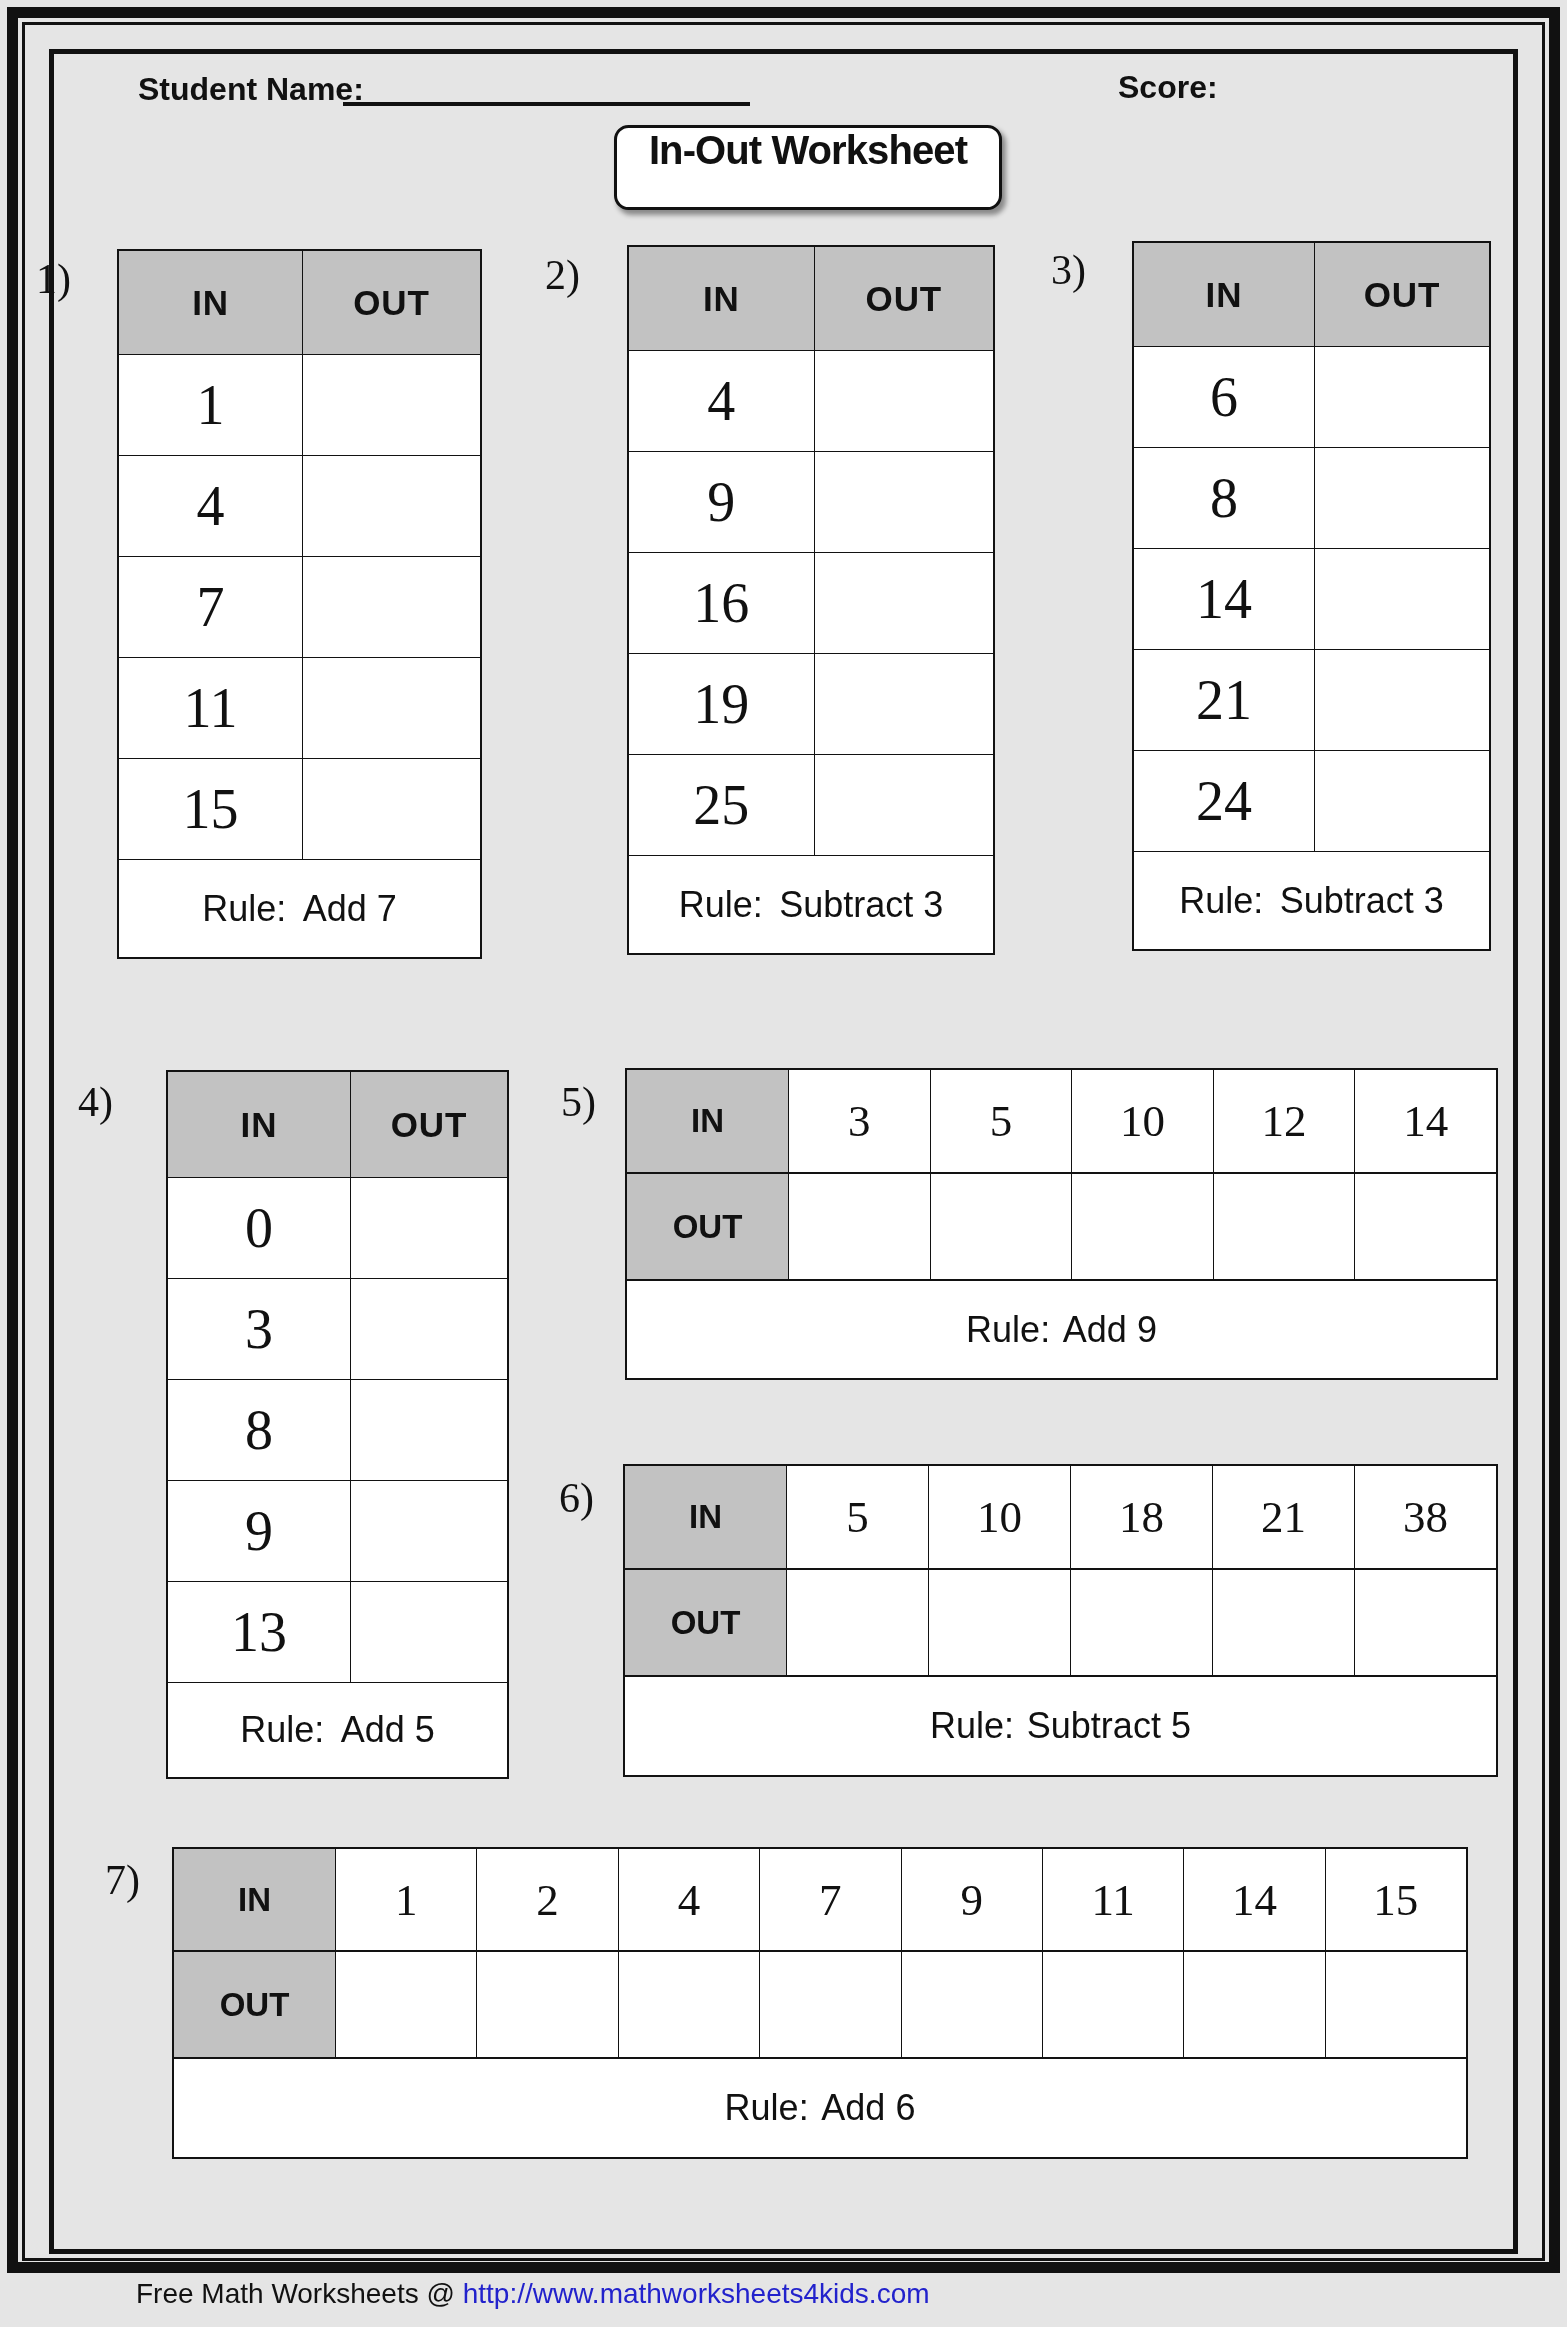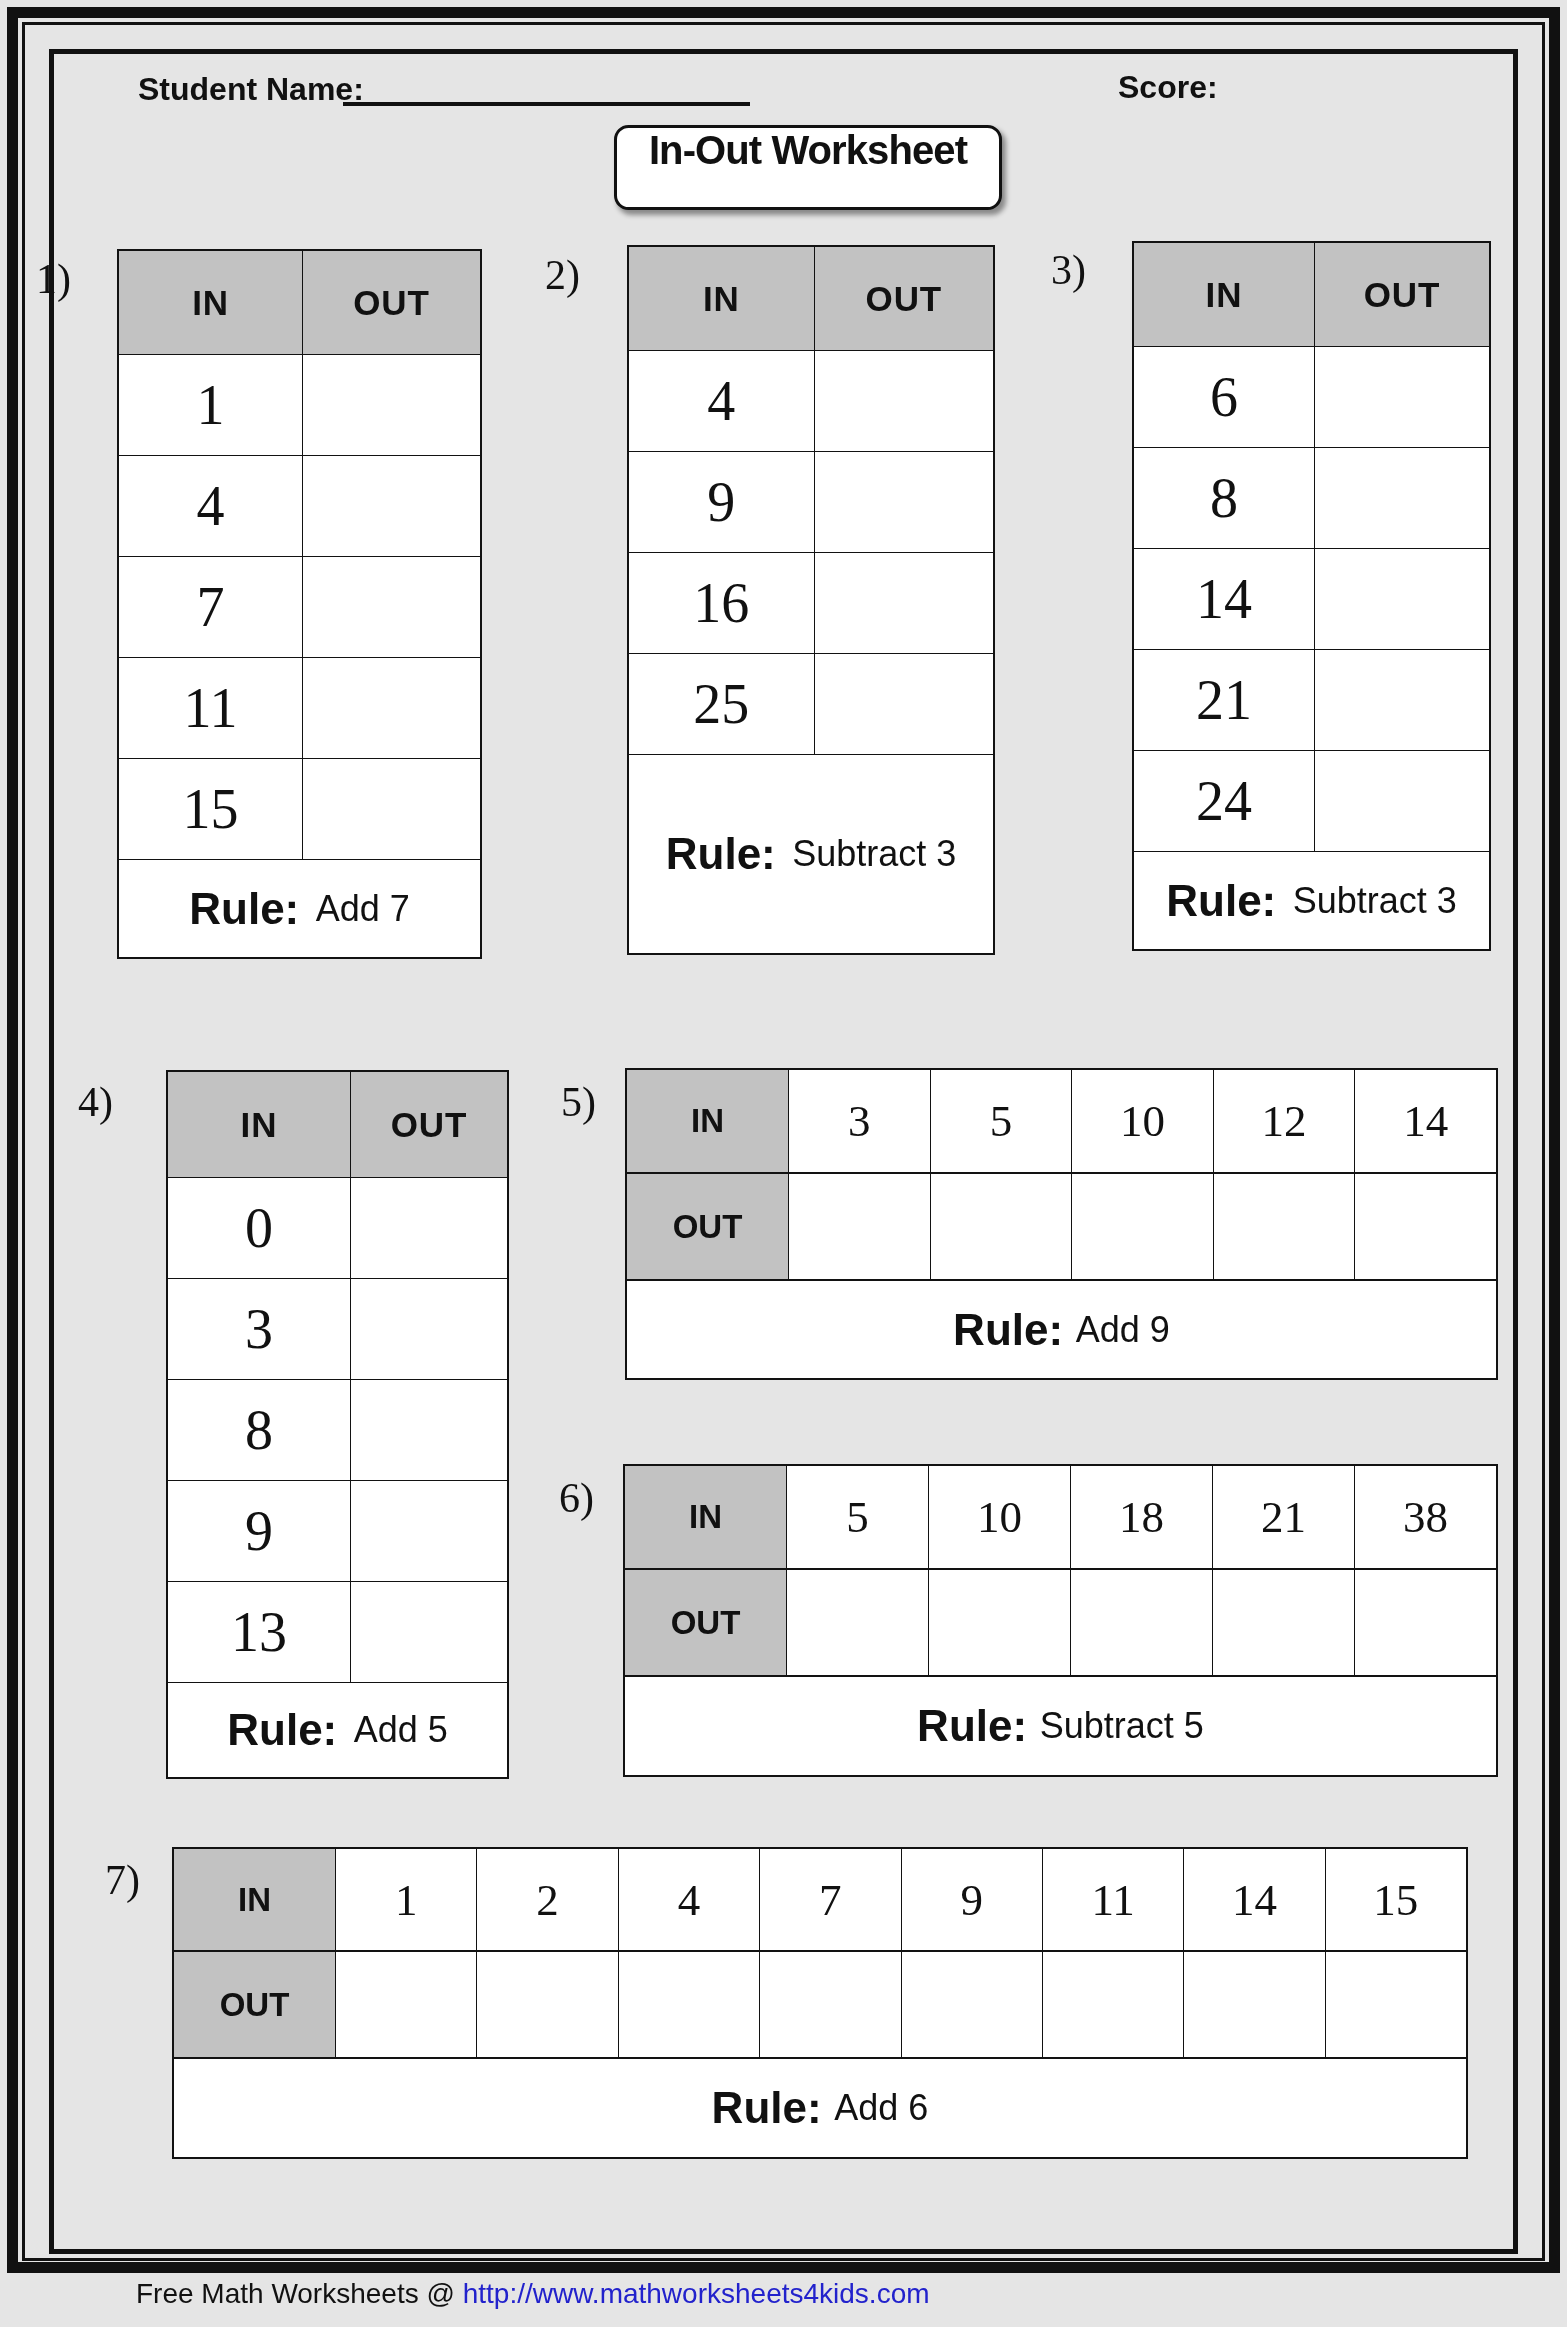--- a/index.html
+++ b/index.html
@@ -27,21 +27,21 @@
   
   .vtable{position:absolute;border:2.7px solid #121212;background:#fff;display:flex;flex-direction:column;box-sizing:border-box;}
   .vhead{display:flex;flex:none;height:103px;}
   .vrow{display:flex;flex:none;height:100px;border-top:1.8px solid #121212;}
   .vcell{display:flex;align-items:center;justify-content:center;box-sizing:border-box;}
   .vin{width:var(--incol,51%);border-right:1.8px solid #121212;}
   .vout{flex:1;}
   .ghead{background:#c2c2c2;font-size:35px;font-weight:bold;letter-spacing:0.9px;}
   .num{font-family:"Liberation Serif",serif;font-size:56px;}
   .vrule{flex:1;border-top:1.8px solid #121212;display:flex;align-items:center;justify-content:center;gap:16.4px;}
-  .rlabel{font-size:44px;font-weight:bold;}
+  .rlabel{font-size:36px;font-weight:normal;}
   .rvalue{font-size:36px;}
 
   
   .htable{position:absolute;border:2.7px solid #121212;background:#fff;display:flex;flex-direction:column;box-sizing:border-box;}
   .hrow{display:flex;flex:none;}
   .hrow-in{height:102px;}
   .hrow-out{height:105px;border-top:2.7px solid #121212;}
   .hlabel{width:162px;flex:none;background:#c2c2c2;border-right:1.8px solid #121212;
           display:flex;align-items:center;justify-content:center;font-size:33px;font-weight:bold;box-sizing:border-box;}
   .hval{flex:1;border-right:1.8px solid #121212;display:flex;align-items:center;justify-content:center;
@@ -116,20 +116,24 @@
     <div class="vrow">
       <div class="vcell vin num">4</div>
       <div class="vcell vout num"></div>
     </div>
     <div class="vrow">
       <div class="vcell vin num">9</div>
       <div class="vcell vout num"></div>
     </div>
     <div class="vrow">
       <div class="vcell vin num">16</div>
+      <div class="vcell vout num"></div>
+    </div>
+    <div class="vrow">
+      <div class="vcell vin num">19</div>
       <div class="vcell vout num"></div>
     </div>
     <div class="vrow">
       <div class="vcell vin num">25</div>
       <div class="vcell vout num"></div>
     </div>
     <div class="vrule">
       <span class="rlabel">Rule:</span>
       <span class="rvalue">Subtract 3</span>
     </div>

